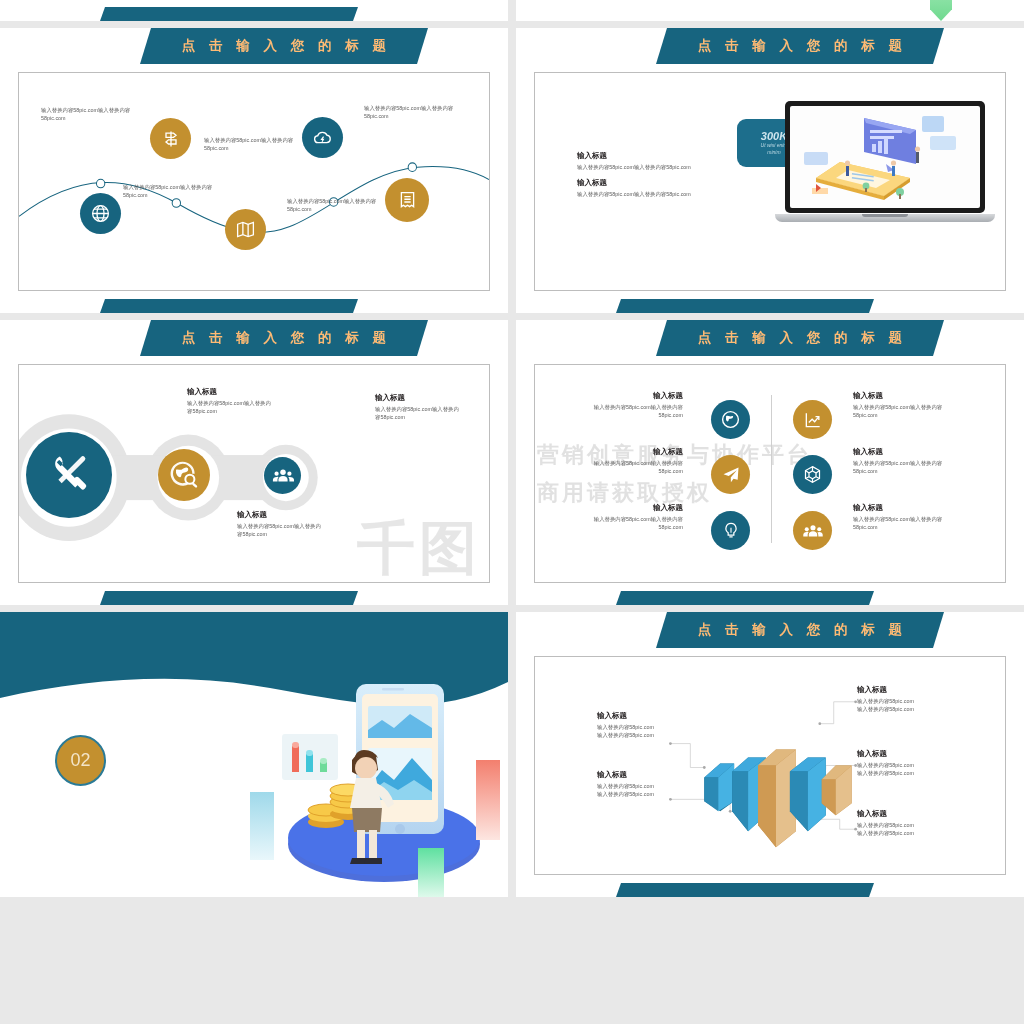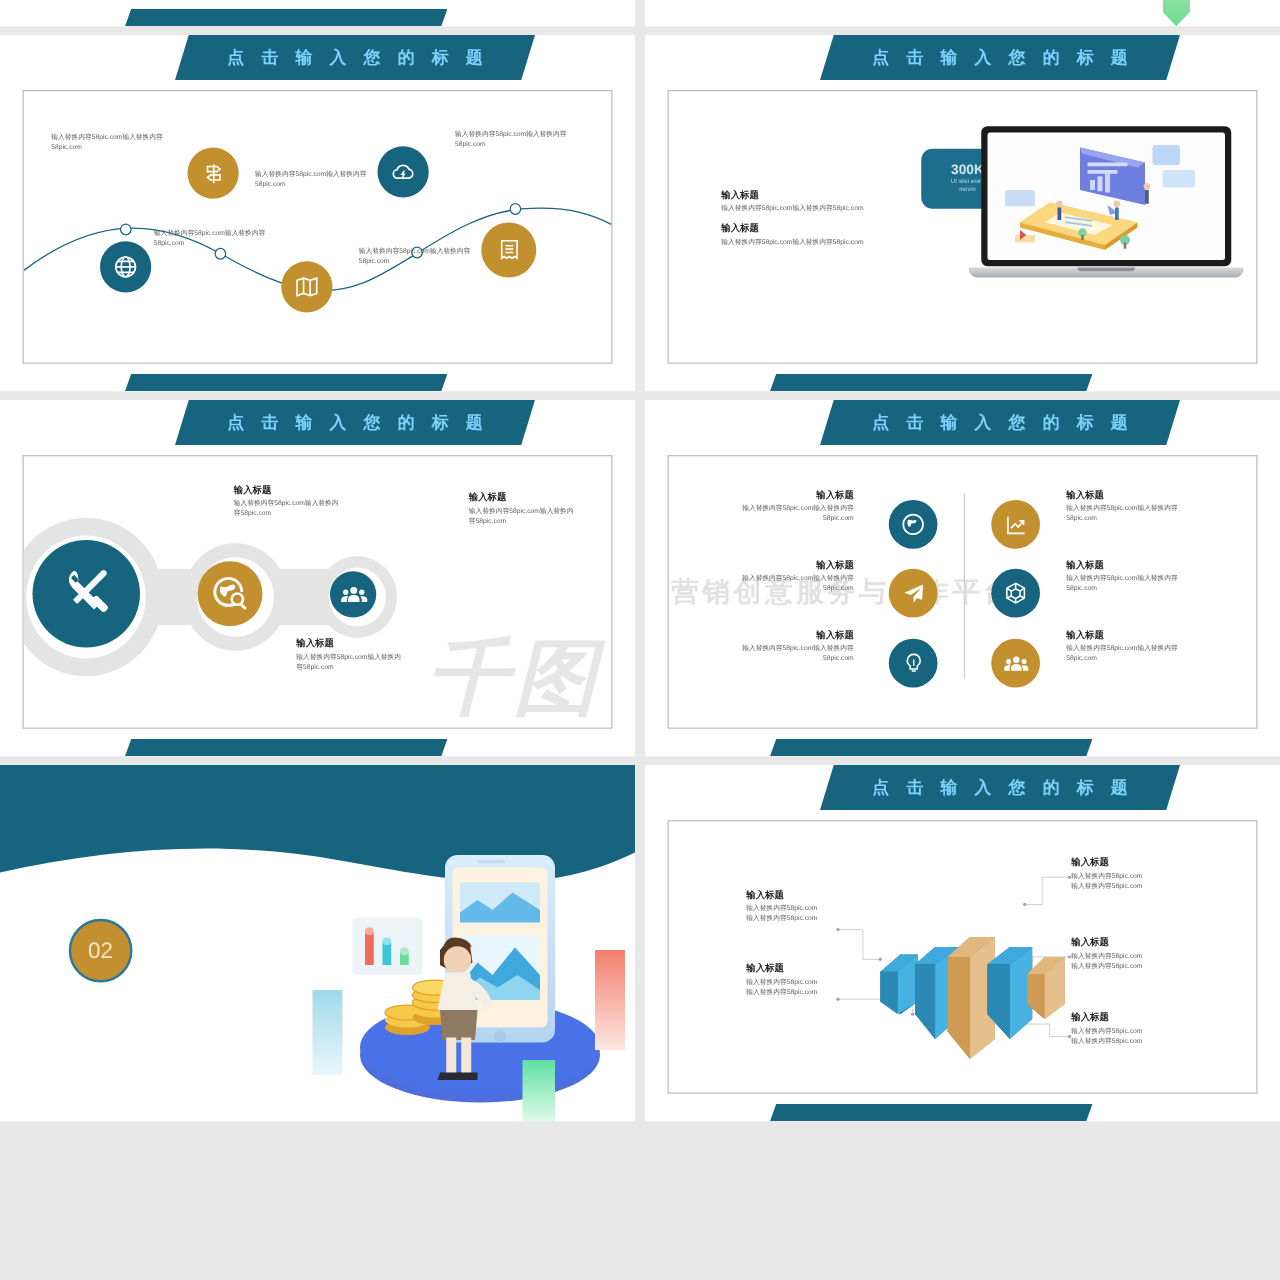--- a/index.html
+++ b/index.html
@@ -20,21 +20,21 @@
     position:relative;background:#ffffff;overflow:hidden;
   }
   
   .title-bar{
     position:absolute;top:0;left:140px;width:288px;height:36px;
     background:var(--teal);
     clip-path:polygon(11px 0,100% 0,calc(100% - 11px) 100%,0 100%);
     display:flex;align-items:center;justify-content:center;
   }
   .title-bar span{
-    color:#7dd3fc;font-size:13.5px;font-weight:bold;letter-spacing:5px;
+    color:#fdba74;font-size:13.5px;font-weight:bold;letter-spacing:5px;
     white-space:nowrap;text-indent:5px;
   }
   .bottom-bar{
     position:absolute;bottom:0;left:100px;width:258px;height:14px;
     background:var(--teal);
     clip-path:polygon(5px 0,100% 0,calc(100% - 5px) 100%,0 100%);
   }
   .inner-frame{
     position:absolute;left:18px;right:18px;top:44px;bottom:22px;
     border:1px solid #bdbdbd;background:#fff;
@@ -76,21 +76,21 @@
     border-radius:0 0 7px 7px;position:relative;
   }
   .lap-base:after{
     content:"";position:absolute;left:50%;top:0;transform:translateX(-50%);
     width:46px;height:3px;background:#8d9197;border-radius:0 0 4px 4px;
   }
   .badge300{
     position:absolute;left:-38px;top:18px;width:74px;height:48px;
     background:#1d6e8c;border-radius:9px;color:#d6eaf1;
     display:flex;flex-direction:column;align-items:center;justify-content:center;
-    z-index:0;
+    font-style:italic;z-index:0;
   }
   .badge300 .big{font-size:11px;font-weight:bold;color:#cfe6ee;}
   .badge300 .sml{font-size:5px;line-height:1.5;text-align:center;color:#bcd9e4;}
 
   
   .divider-v{position:absolute;width:1px;background:#cfcfcf;}
   .num-circle{
     position:absolute;width:47px;height:47px;border-radius:50%;
     background:var(--gold);border:2px solid #2a7a96;
     display:flex;align-items:center;justify-content:center;
@@ -265,21 +265,21 @@
     <div class="inner-frame">
       <svg style="position:absolute;left:0;top:0;width:100%;height:100%;" viewBox="0 0 472 212" preserveAspectRatio="none">
         <path d="M50 110 m-62 0 a62 62 0 1 0 124 0 a62 62 0 1 0 -124 0" fill="#e4e4e4"></path>
         <path d="M170 110 m-42 0 a42 42 0 1 0 84 0 a42 42 0 1 0 -84 0" fill="#e4e4e4"></path>
         <path d="M268 110 m-32 0 a32 32 0 1 0 64 0 a32 32 0 1 0 -64 0" fill="#e4e4e4"></path>
         <rect x="40" y="88" width="240" height="44" fill="#e4e4e4"></rect>
         <path d="M50 110 m-48 0 a48 48 0 1 0 96 0 a48 48 0 1 0 -96 0" fill="#ffffff"></path>
         <path d="M170 110 m-31 0 a31 31 0 1 0 62 0 a31 31 0 1 0 -62 0" fill="#ffffff"></path>
         <path d="M268 110 m-23 0 a23 23 0 1 0 46 0 a23 23 0 1 0 -46 0" fill="#ffffff"></path>
       </svg>
-      <div class="wm2" style="right:8px;bottom:-6px;font-size:66px;color:rgba(200,200,200,.45);font-style:italic;">千图</div>
+      <div class="wm2" style="right:8px;bottom:-6px;font-size:58px;color:rgba(200,200,200,.45);">千图</div>
 
       <div class="circ c-teal" style="left:7px;top:67px;width:86px;height:86px;">
         <svg width="50" height="50" viewBox="0 0 24 24" fill="#fff">
           <path d="M7.6 3.1a3.8 3.8 0 0 0-1.1 6.2l-.1.1 8.6 8.6 2.2-2.2-8.6-8.6.1-.1A3.8 3.8 0 0 0 7.6 3.1zm-.2 1.7l1.8 1.8-1.2 1.2L6.2 6a2.1 2.1 0 0 1 1.2-1.2z"></path>
           <path d="M17.8 3.3l-10.9 11 1.6 1.6 11-10.9a1 1 0 0 0-1.7-1.7z" opacity=".95"></path>
           <rect x="13.7" y="14.5" width="3" height="7" rx="1.2" transform="rotate(-45 13.7 14.5)"></rect>
         </svg>
       </div>
       <div class="circ c-gold" style="left:139px;top:84px;width:52px;height:52px;">
         <svg width="32" height="32" viewBox="0 0 24 24" fill="#fff">
@@ -316,20 +316,21 @@
     <div class="bottom-bar"></div>
   </div>
 
   <div class="slide">
     <div class="title-bar">
       <span>点 击 输 入 您 的 标 题</span>
     </div>
     <div class="inner-frame">
       <div class="wm" style="align-items:flex-start;padding-left:2px;">
         <div>营销创意服务与协作平台</div>
+        <div>商用请获取授权</div>
       </div>
       <div class="divider-v" style="left:236px;top:30px;height:148px;"></div>
 
       <div class="tb r" style="left:52px;top:26px;width:96px;">
         <div class="h">输入标题</div>
         <div class="p">输入替换内容58pic.com输入替换内容58pic.com</div>
       </div>
       <div class="circ c-teal" style="left:176px;top:35px;width:39px;height:39px;">
         <svg width="21" height="21" viewBox="0 0 24 24" fill="#fff">
           <circle cx="12" cy="12" r="9" fill="none" stroke="#fff" stroke-width="1.6"></circle>

